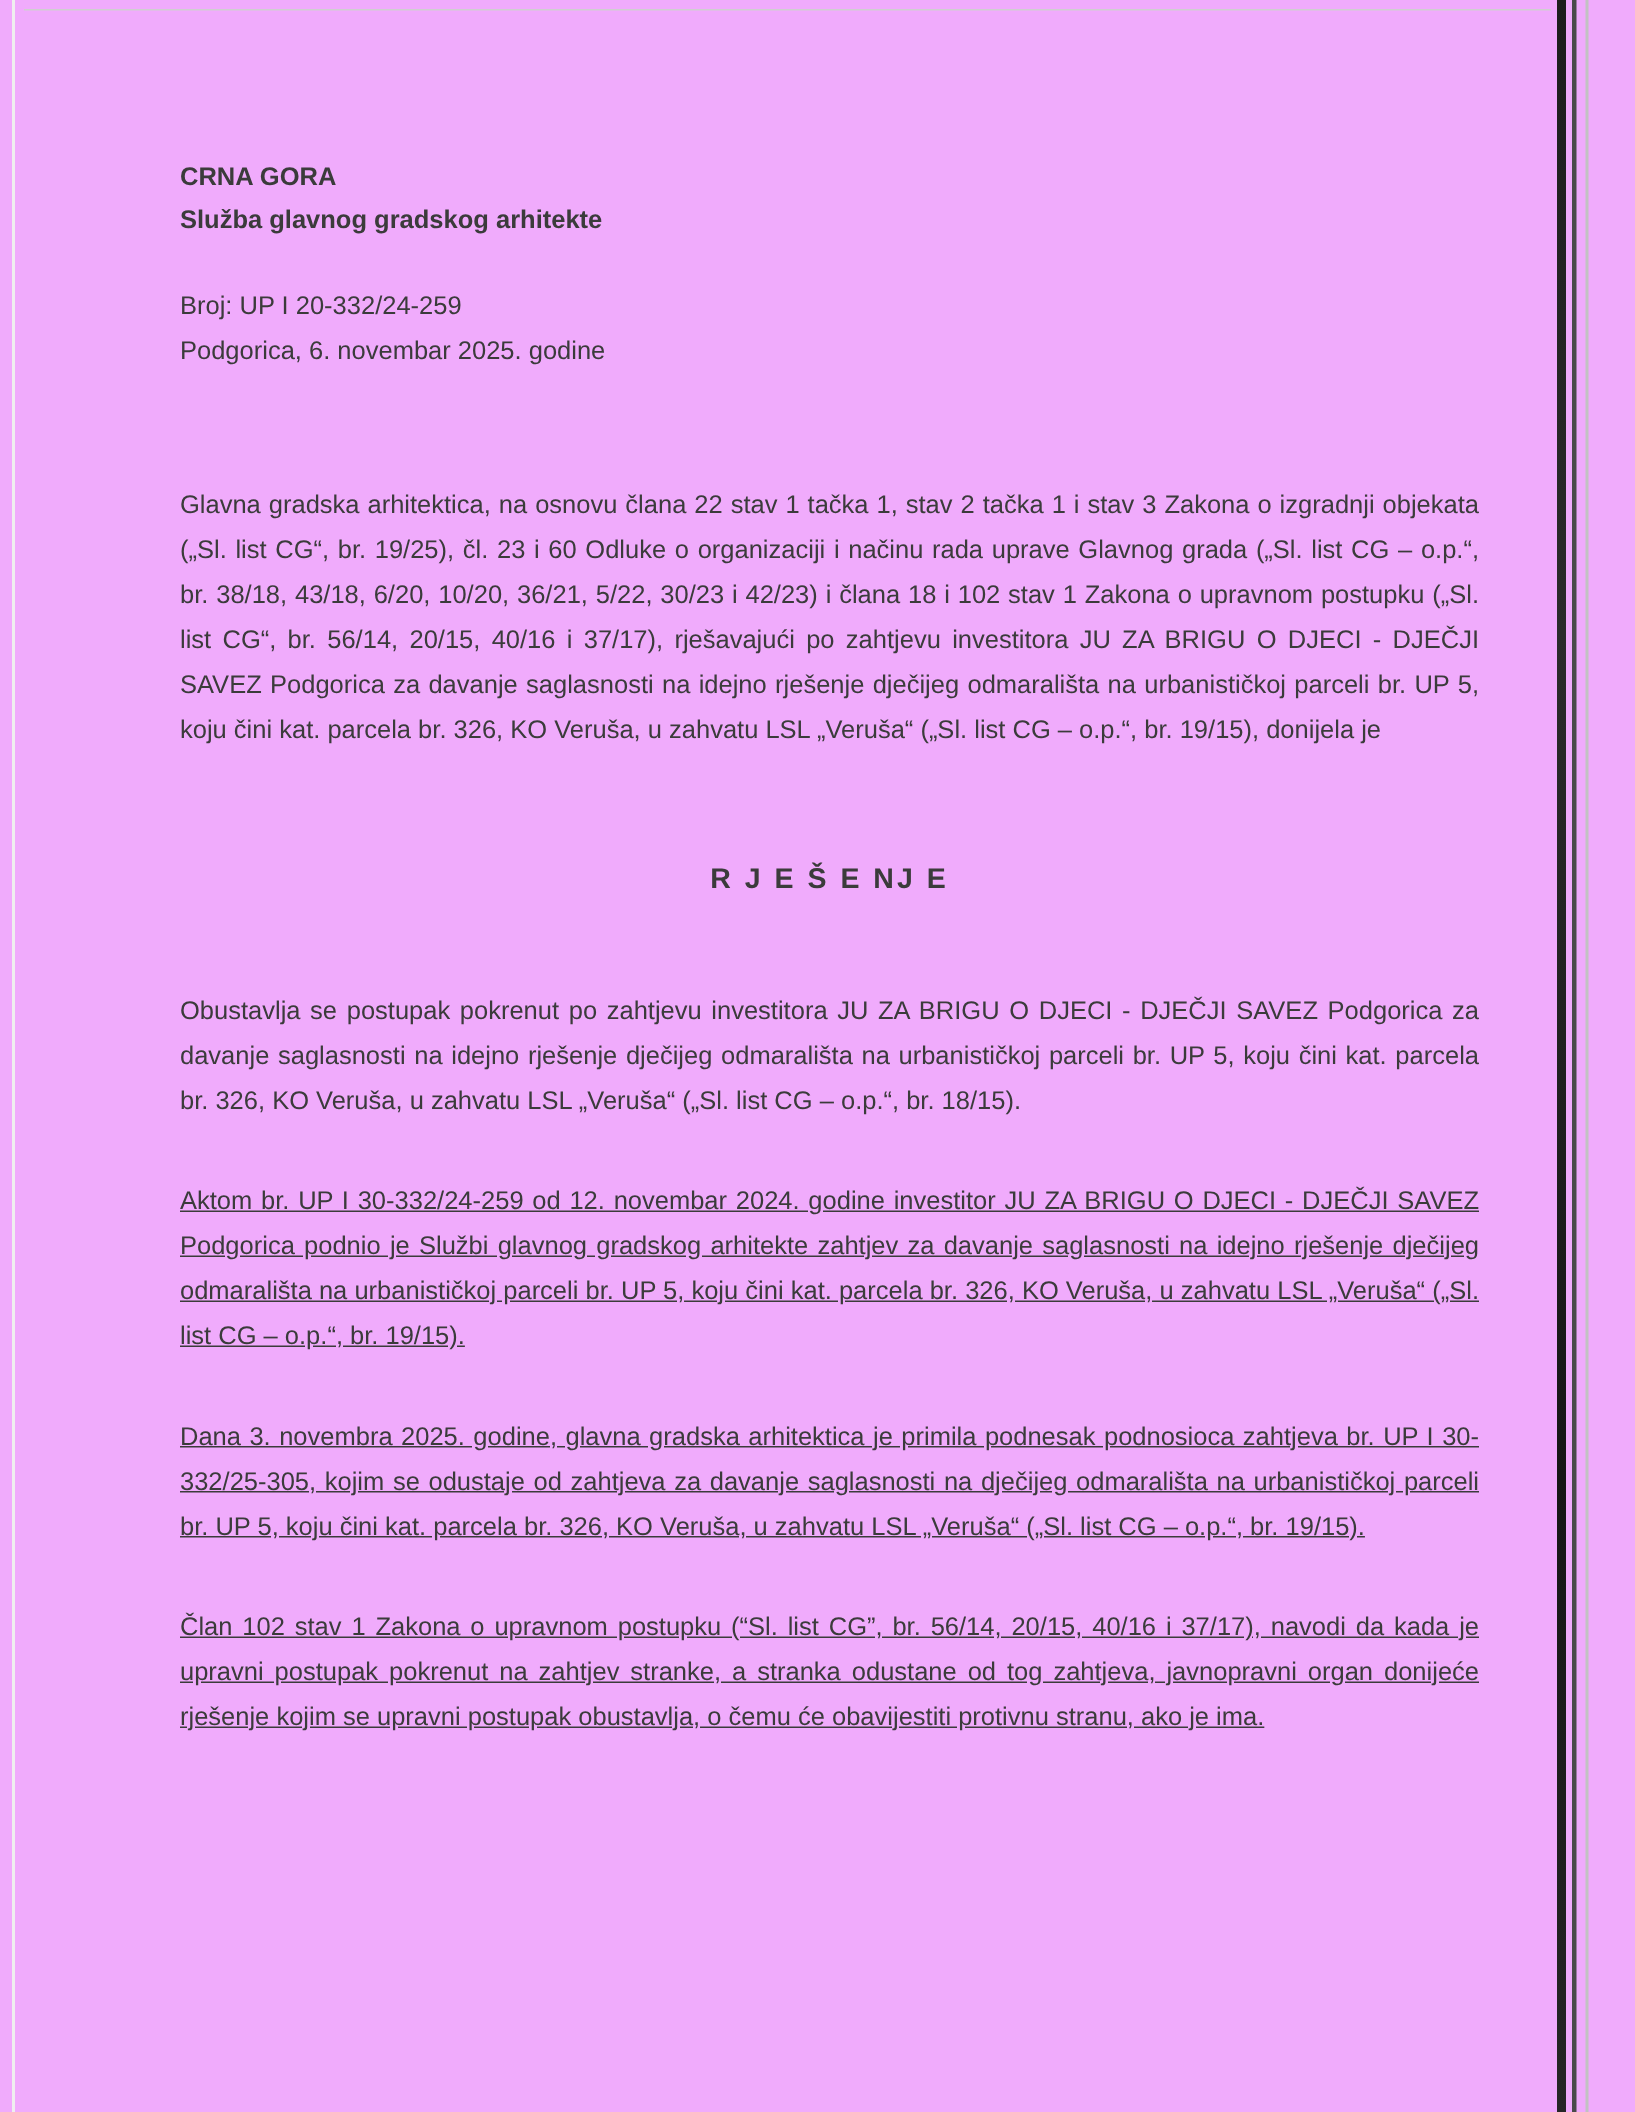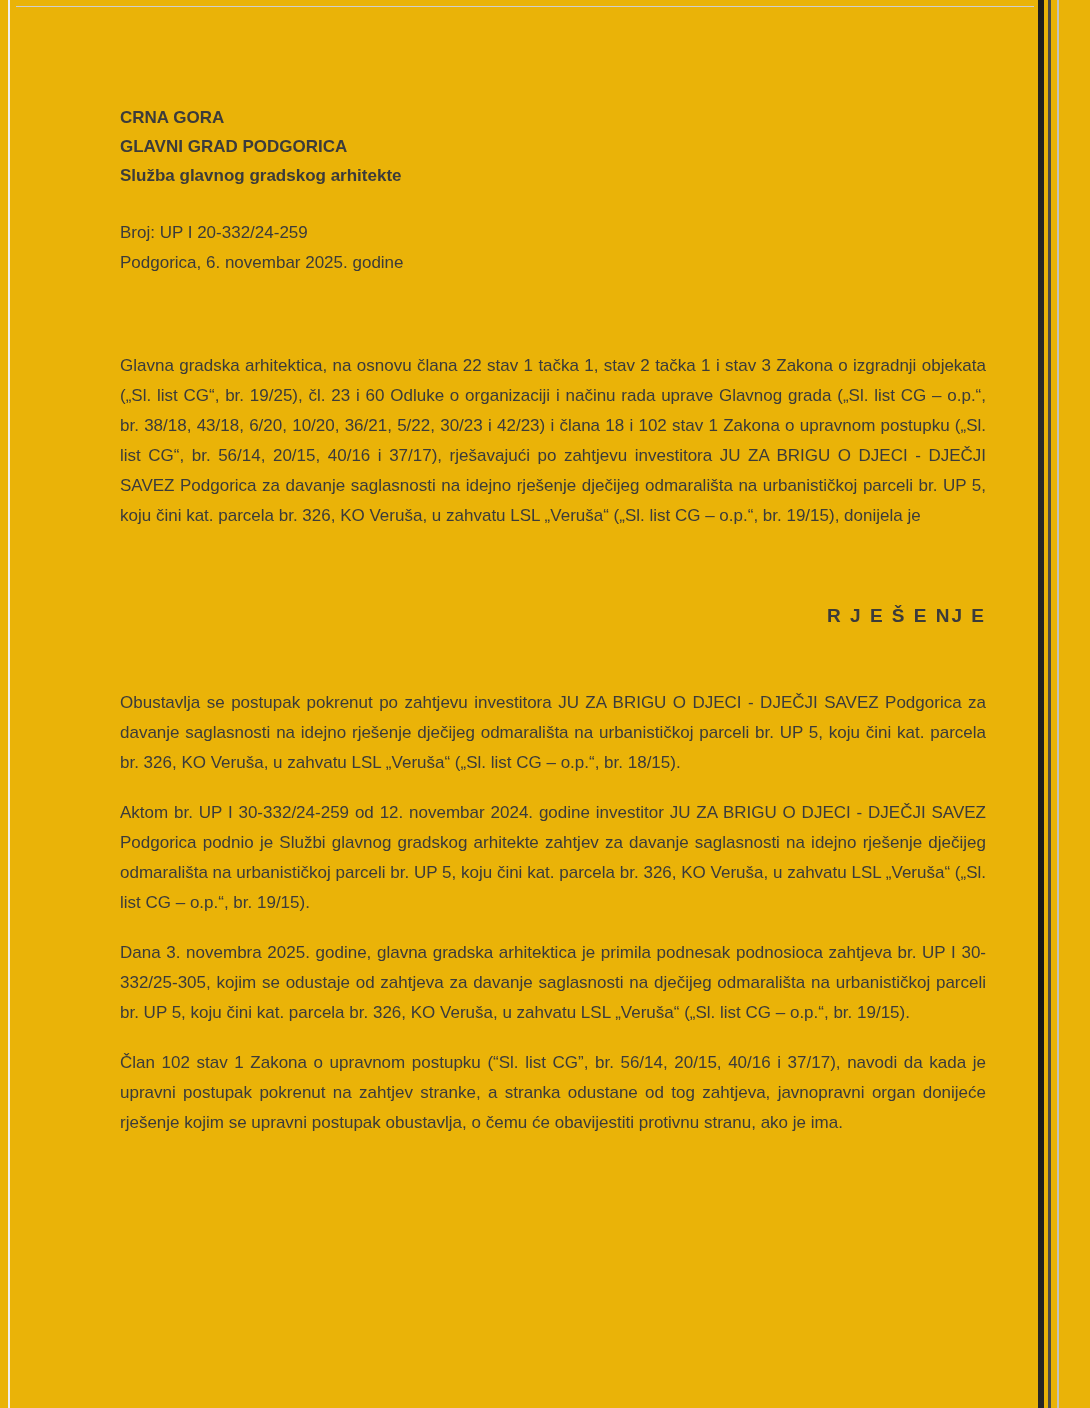--- a/index.html
+++ b/index.html
@@ -11,21 +11,21 @@
     width: 1090px;
     height: 1408px;
     position: relative;
     overflow: hidden;
     font-family: "Liberation Sans", "DejaVu Sans", sans-serif;
     color: #3b3b3b;
   }
   .page {
     position: absolute;
     inset: 0;
-    background: #eab308;
+    background: #f0abfc;
   }
   .content {
     position: absolute;
     top: 0;
     left: 120px;
     width: 866px;
     font-size: 17px;
     line-height: 30px;
   }
   .org-block {
@@ -39,37 +39,38 @@
   .meta-block div { line-height: 30px; }
   .para {
     text-align: justify;
     text-justify: inter-word;
   }
   .intro-para {
     margin-top: 73px;
   }
   .decision-heading {
     margin-top: 70px;
-    text-align: right;
+    text-align: center;
     font-weight: bold;
     font-size: 19px;
     letter-spacing: 2px;
   }
   .decision-para {
     margin-top: 57px;
   }
   .explanation-heading {
     margin-top: 42px;
     text-align: center;
     font-weight: bold;
     font-size: 17px;
     letter-spacing: 1px;
   }
   .exp-para {
-    margin-top: 20px;
+    margin-top: 37px;
+    text-decoration: underline;
   }
   
   .scan-bar-dark {
     position: absolute;
     top: 0;
     bottom: 0;
     left: 1038px;
     width: 6px;
     background: linear-gradient(to bottom, #1d1d1d 0%, #2b2b2b 30%, #161616 70%, #262626 100%);
   }
@@ -108,21 +109,20 @@
 </style>
 </head>
 <body>
 
 <div class="page">
 
   <div class="content">
 
     <div class="org-block">
       <div>CRNA GORA</div>
-      <div>GLAVNI GRAD PODGORICA</div>
       <div>Služba glavnog gradskog arhitekte</div>
     </div>
 
     <div class="meta-block">
       <div>Broj: UP I 20-332/24-259</div>
       <div>Podgorica, 6. novembar  2025. godine</div>
     </div>
 
     <div class="para intro-para">Glavna gradska arhitektica, na osnovu člana 22 stav 1 tačka 1, stav 2 tačka 1 i stav 3 Zakona o izgradnji objekata („Sl. list CG“, br. 19/25), čl. 23 i 60 Odluke o organizaciji i načinu rada uprave Glavnog grada („Sl. list CG – o.p.“, br. 38/18, 43/18, 6/20, 10/20, 36/21, 5/22, 30/23 i 42/23) i člana 18 i 102 stav 1 Zakona o upravnom postupku („Sl. list CG“, br. 56/14, 20/15, 40/16 i 37/17), rješavajući po zahtjevu investitora JU ZA BRIGU O DJECI - DJEČJI SAVEZ Podgorica za davanje saglasnosti na idejno rješenje dječijeg odmarališta na urbanističkoj parceli br. UP 5, koju čini kat. parcela br. 326, KO Veruša, u zahvatu LSL „Veruša“ („Sl. list CG – o.p.“, br. 19/15), donijela je</div>
 

